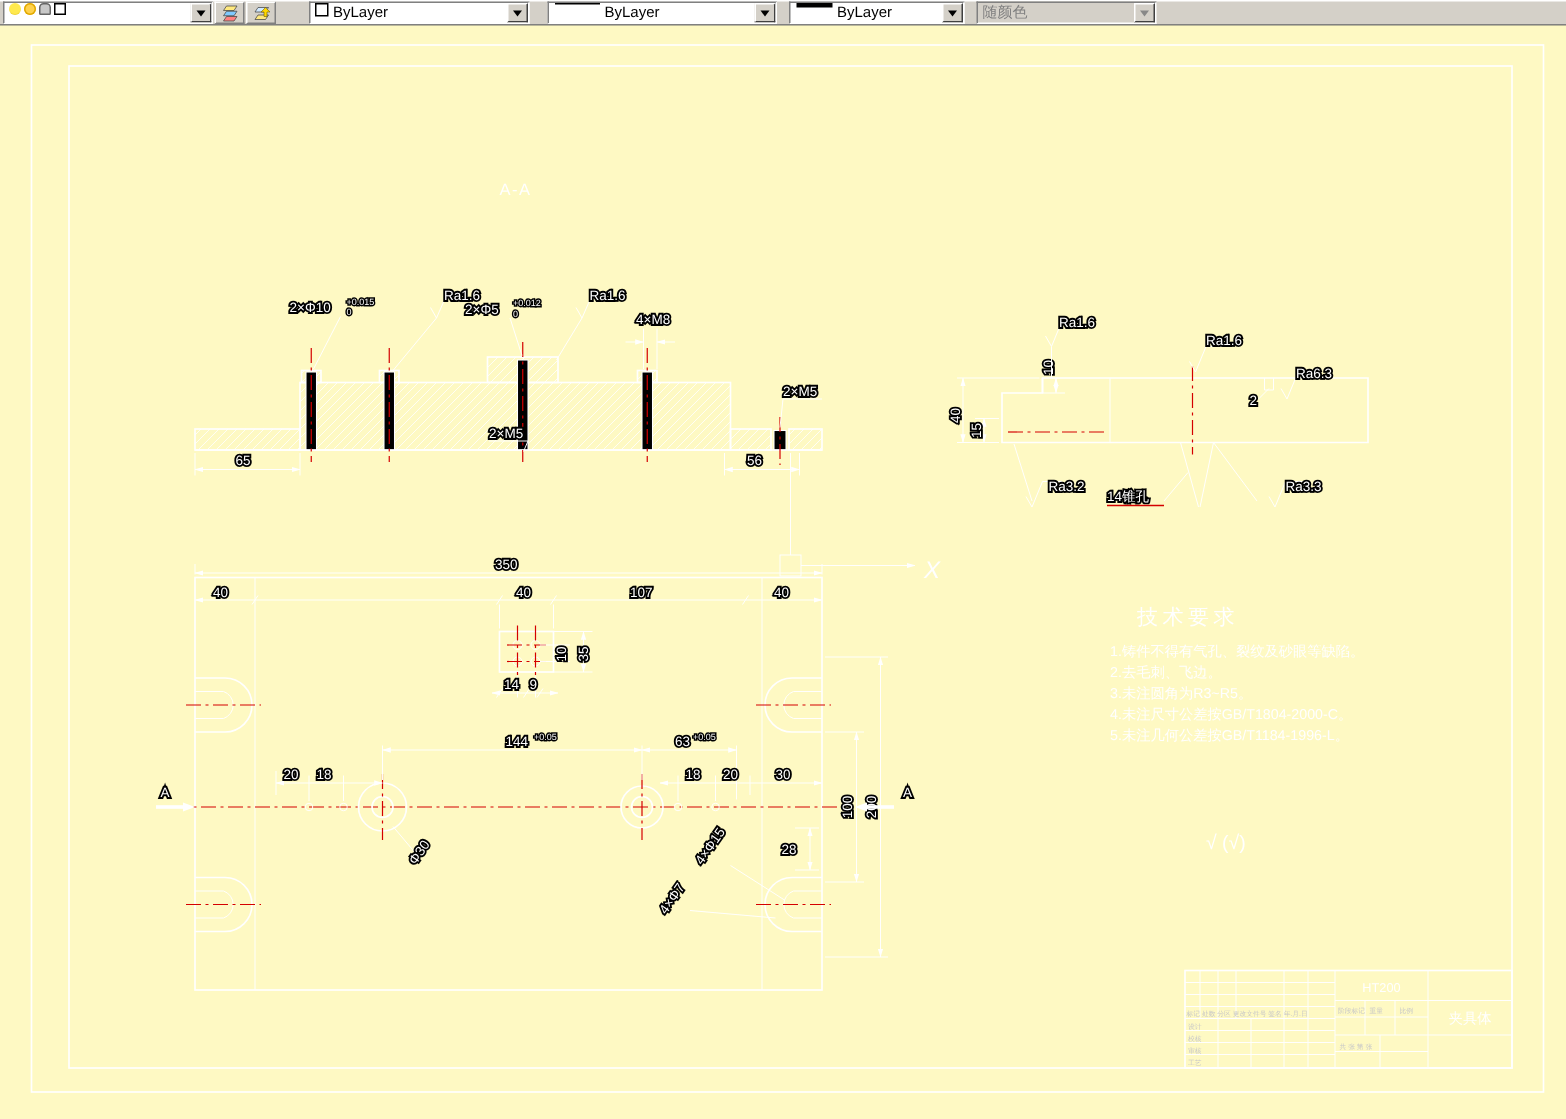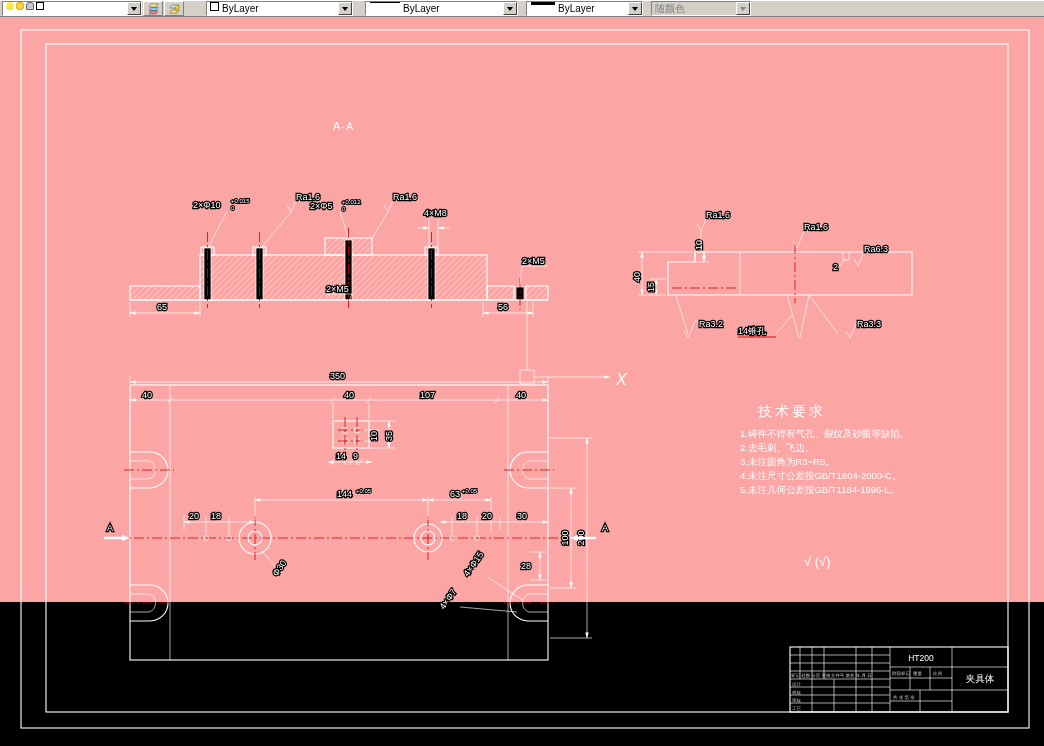--- a/index.html
+++ b/index.html
@@ -22,23 +22,23 @@
   .licons{display:flex;align-items:center;padding-left:3px;gap:2px}
   .lic{width:8px;height:8px;display:inline-block}
   .bulb{background:radial-gradient(circle at 50% 40%,#ffe94d 60%,#caa400 100%);border-radius:50%}
   .sun{background:#ffd24d;border-radius:50%;box-shadow:0 0 0 1px #e0a800 inset}
   .lock{background:#c8c8c8;border:1px solid #666;border-radius:3px 3px 1px 1px}
   .csw{background:#fff;border:1px solid #000}
   .cswatch{width:9px;height:9px;background:#fff;border:1px solid #000;margin-left:3px;flex:none}
   .ltglyph{width:30px;height:0;border-top:1px solid #000;margin-left:4px;flex:none}
   .lwglyph{width:24px;height:3px;background:#000;margin-left:4px;flex:none}
   .gap22{width:22px;flex:none}.gap12{width:12px;flex:none}.gap8{width:8px;flex:none}
-  .w-layer{width:140px}.w-color{width:147px}.w-lt{width:153px}.w-lw{width:117px}.w-ps{width:100px}
+  .w-layer{width:140px}.w-color{width:147px}.w-lt{width:153px}.w-lw{width:117px}.w-ps{width:120px}
   
-  .canvas{position:relative;height:585px;background:#fca5a5}
+  .canvas{position:relative;height:729px;background:#fef9c3}
   svg text{font-family:"Liberation Sans",sans-serif;fill:#fff}
   .ol{stroke:#fff;stroke-width:1.1;fill:none}
   .olf{stroke:#fff;stroke-width:1.1}
   .tl{stroke:#fff;stroke-width:0.65;fill:none}
   .thk{stroke:#fff;stroke-width:2.4;fill:none}
   .cl{stroke:#d40000;stroke-width:0.8;fill:none;stroke-dasharray:10 3 2 3}
   .dimt{font-size:9px;paint-order:stroke;stroke:#000;stroke-width:2.5px}
   .dimts{font-size:6px;paint-order:stroke;stroke:#000;stroke-width:2px}
   .dima{marker-start:url(#ma);marker-end:url(#ma)}
   .dime{marker-end:url(#ma)}

